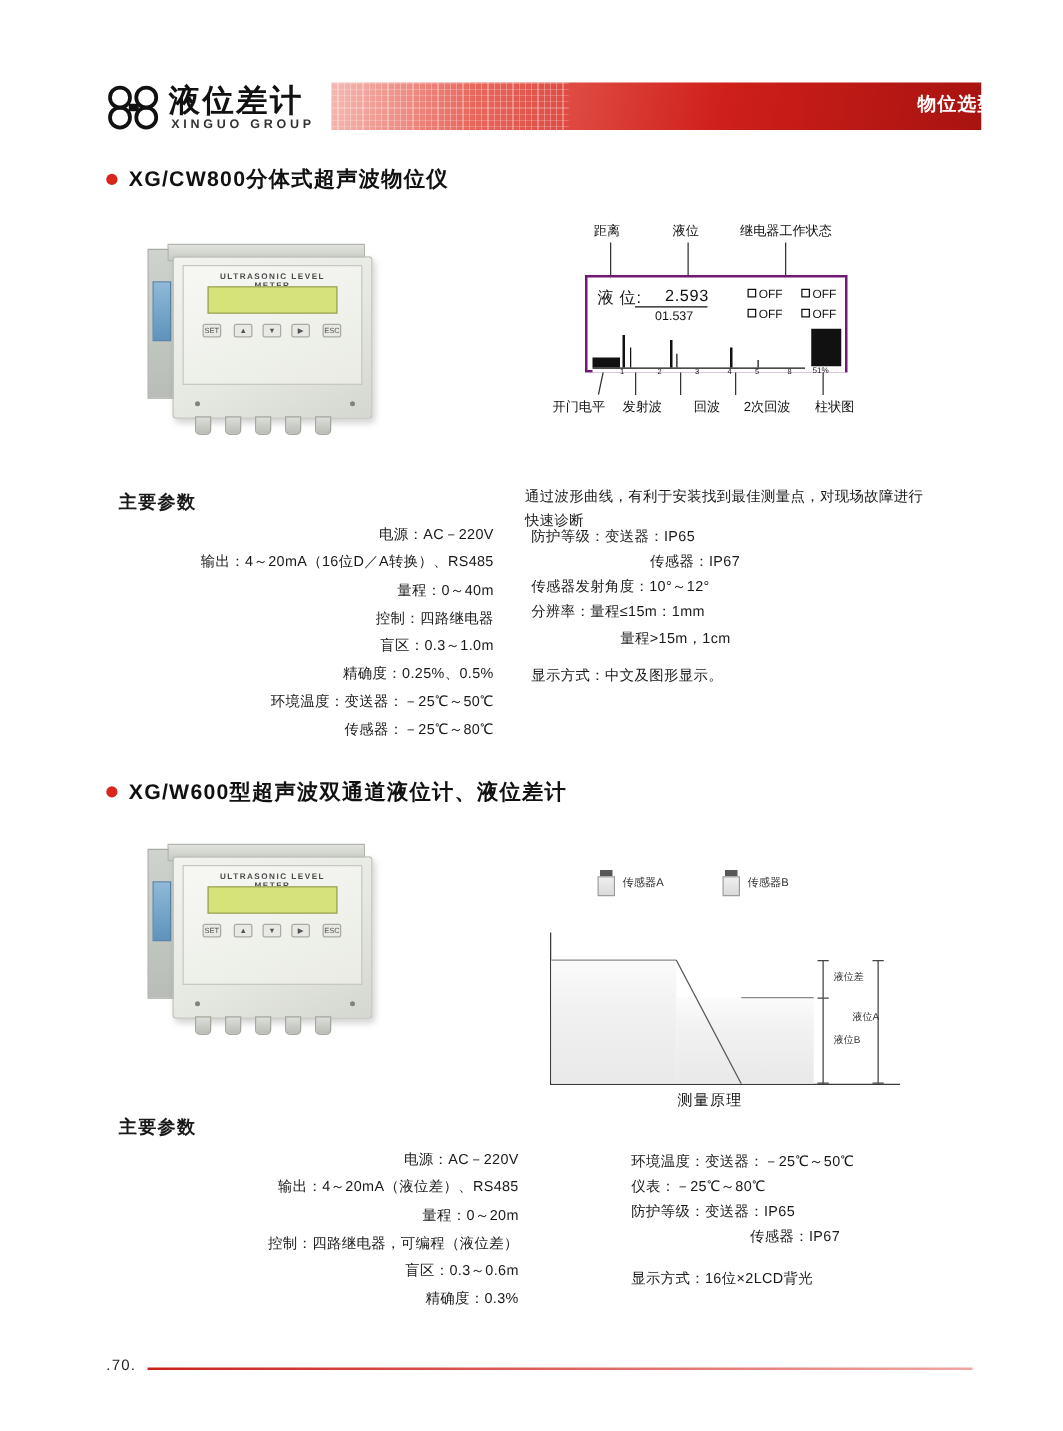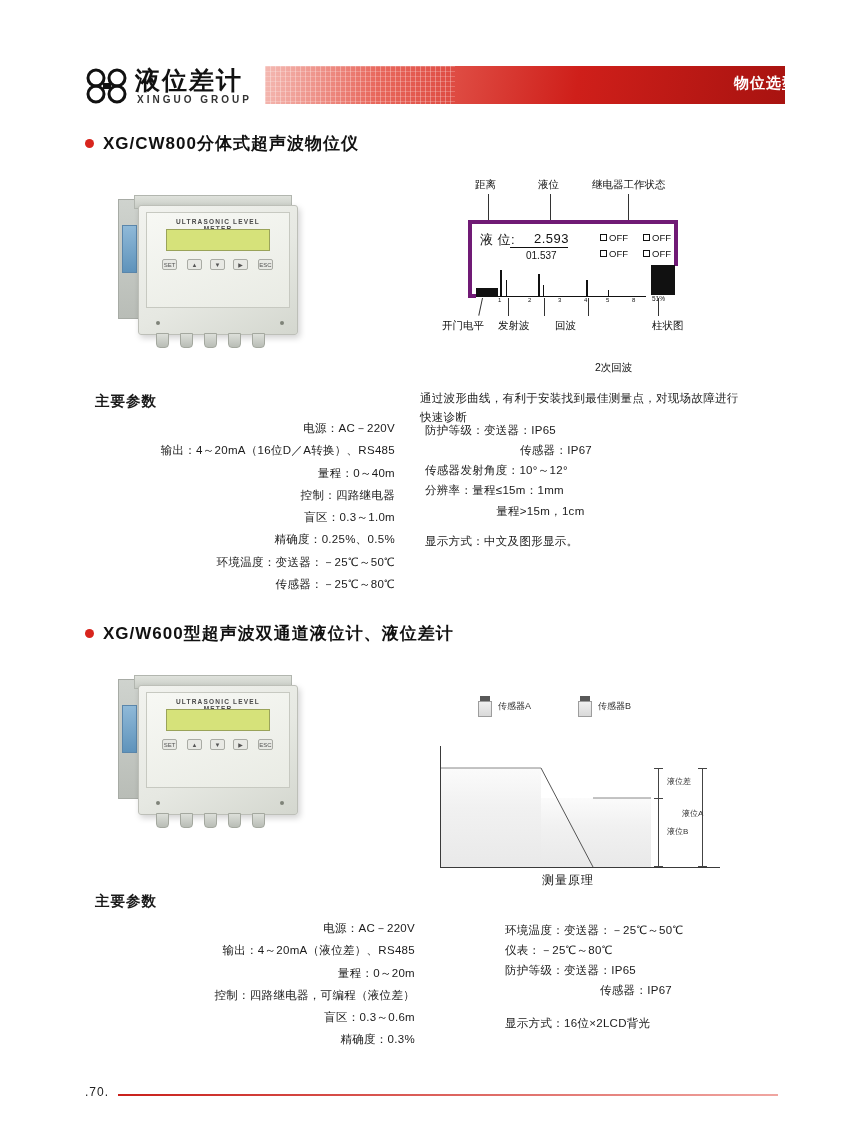--- a/index.html
+++ b/index.html
@@ -88,21 +88,21 @@
   .dev-top { position:absolute; left:34px; top:10px; width:158px; height:14px;
     background:linear-gradient(180deg,#dfe2dc,#c8ccc5); border:1px solid #b2b6af; }
   .dev-glands { position:absolute; left:56px; top:148px; width:130px; height:16px; }
   .gland { position:absolute; top:0; width:13px; height:15px;
     background:linear-gradient(180deg,#dcdfd9,#b9bdb6); border:1px solid #a4a89f;
     border-radius:0 0 4px 4px; }
   .dev-dot { position:absolute; width:4px; height:4px; border-radius:50%; background:#7f8379; }
 
   
   .wave-panel {
-    position:absolute; border:4px solid #701a75; background:#ffffff;
+    position:absolute; border:2px solid #701a75; background:#ffffff;
   }
   .wave-label { position:absolute; font-size:10.5px; color:#111; }
   .leader { position:absolute; background:#333; }
   .wave-text { position:absolute; font-size:13px; color:#111; letter-spacing:.5px; }
   .wave-sub { position:absolute; font-size:10px; color:#111; }
   .relay-cell { position:absolute; font-size:9.5px; color:#111; letter-spacing:0; }
   .relay-box { display:inline-block; width:7px; height:7px; border:1px solid #111; margin-right:2px; }
   .wave-graph { position:absolute; background:#fff; }
   .spike { position:absolute; background:#111; width:1px; }
   .baseline { position:absolute; background:#111; height:1px; }
@@ -234,21 +234,21 @@
 
     <div class="leader" style="left:62px; top:126px; width:1px; height:18px; transform:rotate(12deg); transform-origin:top;"></div>
     <div class="leader" style="left:88px; top:126px; width:1px; height:18px;"></div>
     <div class="leader" style="left:124px; top:126px; width:1px; height:18px;"></div>
     <div class="leader" style="left:168px; top:126px; width:1px; height:18px;"></div>
     <div class="leader" style="left:238px; top:126px; width:1px; height:18px;"></div>
 
     <div class="wave-label" style="left:22px;  top:147px;">开门电平</div>
     <div class="wave-label" style="left:78px;  top:147px;">发射波</div>
     <div class="wave-label" style="left:135px; top:147px;">回波</div>
-    <div class="wave-label" style="left:175px; top:147px;margin-top:42px;">2次回波</div>
+    <div class="wave-label" style="left:175px; top:147px;">2次回波</div>
     <div class="wave-label" style="left:232px; top:147px;">柱状图</div>
   </div>
 
   <div class="note" style="left:420px; top:365px; width:320px;">通过波形曲线，有利于安装找到最佳测量点，对现场故障进行快速诊断</div>
 
   <div class="params" style="left:95px; top:392px; width:300px;">
     <h4>主要参数</h4>
     <p>电源：AC－220V</p>
     <p>输出：4～20mA（16位D／A转换）、RS485</p>
     <p>量程：0～40m</p>

